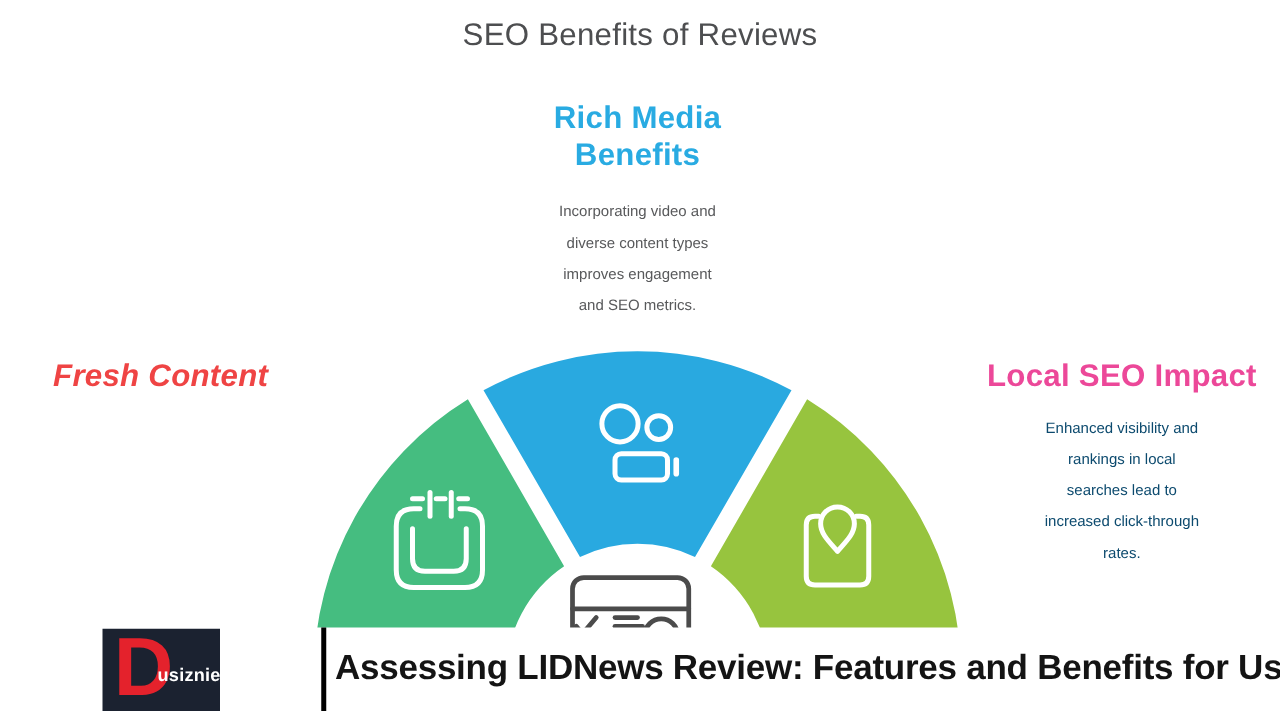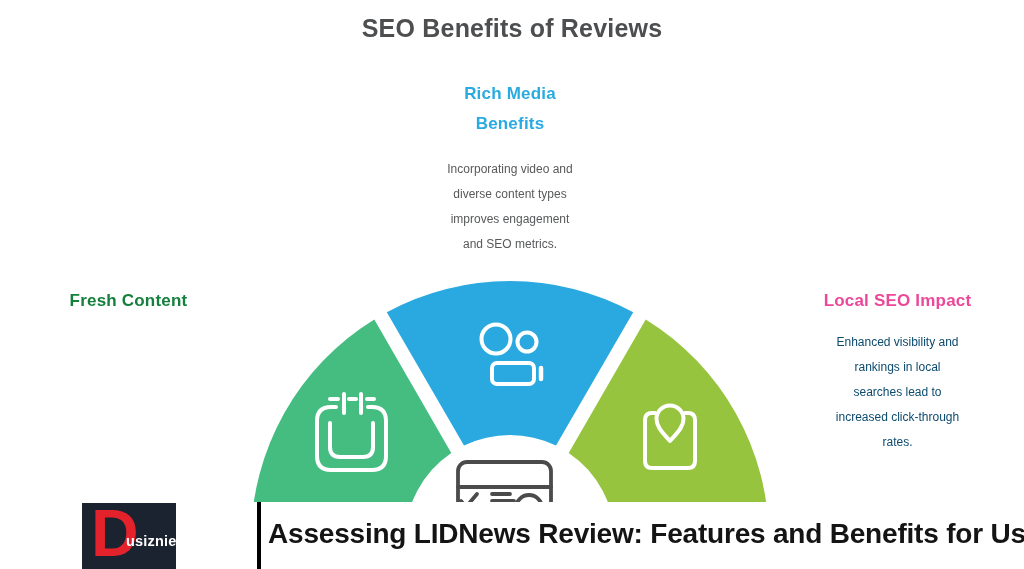--- a/index.html
+++ b/index.html
@@ -4,25 +4,25 @@
 <style>
   html,body{margin:0;padding:0;}
   body{
     width:1024px;height:569px;overflow:hidden;background:#ffffff;
     font-family:"Liberation Sans",sans-serif;
   }
   .stage{position:relative;width:1024px;height:569px;background:#fff;overflow:hidden;}
 
   .headline{
     position:absolute;top:12px;left:0;width:1024px;text-align:center;
-    font-size:25px;font-weight:700;line-height:32px;letter-spacing:.2px;
+    font-size:25px;font-weight:400;line-height:32px;letter-spacing:.2px;
   }
 
   .sec{position:absolute;text-align:center;}
-  .sec .h{font-size:17px;font-weight:700;line-height:30px;white-space:pre-line;letter-spacing:.2px;}
+  .sec .h{font-size:25px;font-weight:700;line-height:30px;white-space:pre-line;letter-spacing:.2px;}
   .sec .d{margin-top:14px;font-size:12px;line-height:25px;white-space:pre-line;}
   #sec-rich{left:390px;top:79px;width:240px;}
   #sec-rich .d{margin-top:18px;}
   #sec-fresh{left:10px;top:286px;width:237px;}
   #sec-local{left:780px;top:286px;width:235px;}
 
   svg.diagram{position:absolute;left:0;top:0;z-index:1;}
   .wedge-icon{fill:none;stroke:#ffffff;stroke-width:4;stroke-linecap:round;stroke-linejoin:round;}
   .center-icon{fill:none;stroke-width:3.8;stroke-linecap:round;stroke-linejoin:round;}
 
@@ -47,21 +47,21 @@
   <div class="sec" id="sec-rich">
     <div class="h" style="color: rgb(41, 171, 226);">Rich Media
 Benefits</div>
     <div class="d" style="color: rgb(88, 89, 91);">Incorporating video and
 diverse content types
 improves engagement
 and SEO metrics.</div>
   </div>
 
   <div class="sec" id="sec-fresh">
-    <div class="h" style="color: #15803d;">Fresh Content</div>
+    <div class="h" style="color: #ef4444; font-style: italic;">Fresh Content</div>
   </div>
 
   <div class="sec" id="sec-local">
     <div class="h" style="color: #ec4899;">Local SEO Impact</div>
     <div class="d" style="color: #0c4a6e;">Enhanced visibility and
 rankings in local
 searches lead to
 increased click-through
 rates.</div>
   </div>

